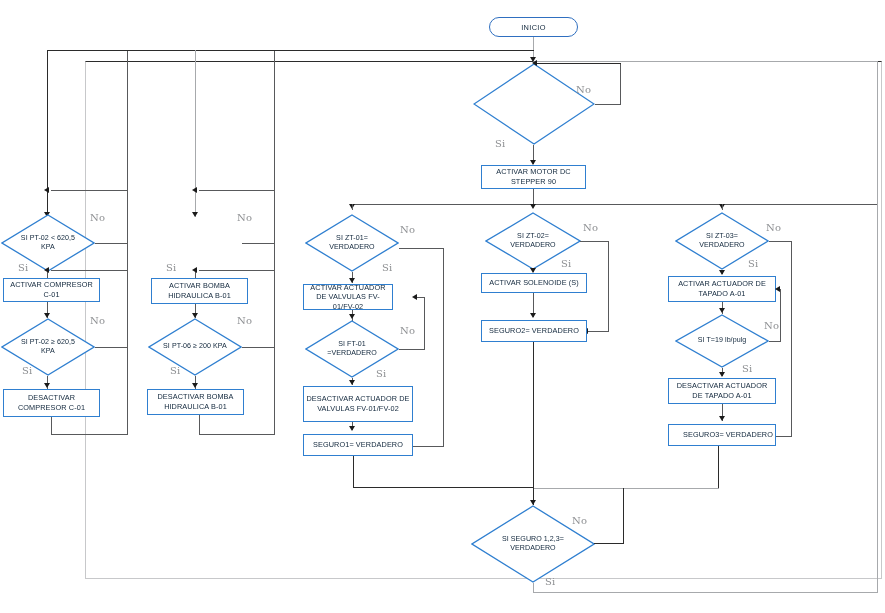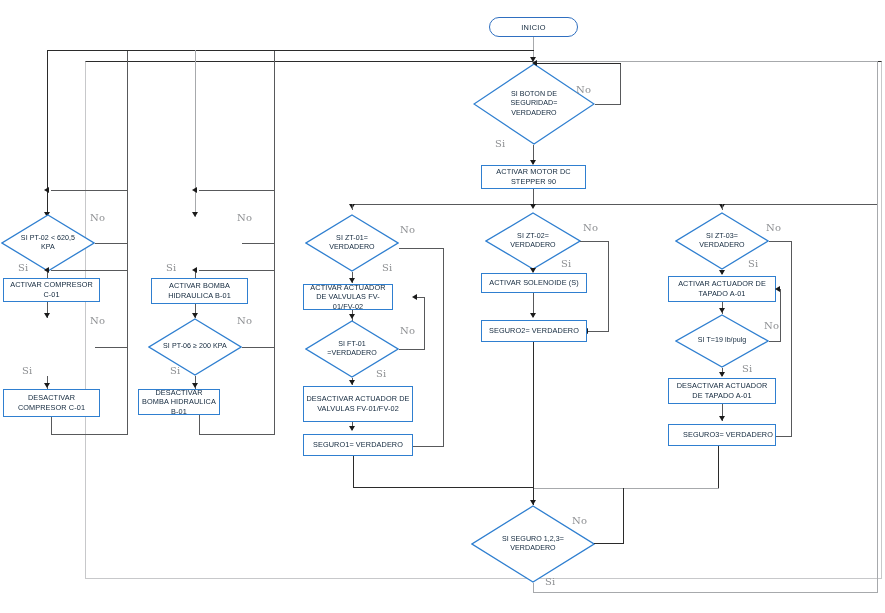--- a/index.html
+++ b/index.html
@@ -59,21 +59,20 @@
   <div class="ln h dk" style="left:47px;top:50px;width:487px;height:1.4px;"></div>
   <div class="ln v dk" style="left:47px;top:50px;height:167px;"></div>
   <div class="ln v lt" style="left:195px;top:50px;height:167px;"></div>
 
   <div class="arw down" style="left:530px;top:57px;"></div>
 
   <div class="node dia" style="left:473px;top:63px;width:122px;height:82px;">
     <svg class="dshape" viewBox="0 0 122 82" preserveAspectRatio="none">
       <polygon points="61,1 121,41 61,81 1,41" fill="#ffffff" stroke="#2f7fd0" stroke-width="1.3"></polygon>
     </svg>
-    <span class="dtext">SI BOTON DE SEGURIDAD= VERDADERO</span>
   </div>
 
   <div class="ln h" style="left:595px;top:104px;width:26px;"></div>
   <div class="ln v" style="left:620px;top:63px;height:42px;"></div>
   <div class="ln h dk" style="left:536px;top:63px;width:85px;"></div>
   <div class="arw left" style="left:532px;top:60px;"></div>
   <div class="lbl" style="left:576px;top:84px;">No</div>
 
   <div class="ln v" style="left:533px;top:145px;height:19px;"></div>
   <div class="arw down" style="left:530px;top:160px;"></div>
@@ -108,20 +107,26 @@
   <div class="arw left" style="left:44px;top:187px;"></div>
 
   <div class="ln v" style="left:47px;top:272px;height:6px;"></div>
   <div class="node proc" style="left:3px;top:278px;width:97px;height:24px;">
     <span>ACTIVAR COMPRESOR C-01</span>
   </div>
 
   <div class="ln v" style="left:47px;top:302px;height:16px;"></div>
   <div class="arw down" style="left:44px;top:313px;"></div>
 
+  <div class="node dia" style="left:1px;top:318px;width:94px;height:58px;">
+    <svg class="dshape" viewBox="0 0 94 58" preserveAspectRatio="none">
+      <polygon points="47,1 93,29 47,57 1,29" fill="#ffffff" stroke="#2f7fd0" stroke-width="1.3"></polygon>
+    </svg>
+    <span class="dtext">SI PT-02 ≥ 620,5 KPA</span>
+  </div>
   <div class="lbl" style="left:90px;top:315px;">No</div>
   <div class="lbl" style="left:22px;top:365px;">Si</div>
 
   <div class="ln h" style="left:95px;top:347px;width:33px;"></div>
   <div class="ln v" style="left:127px;top:270px;height:78px;"></div>
   <div class="ln h" style="left:51px;top:270px;width:77px;"></div>
   <div class="arw left" style="left:44px;top:267px;"></div>
 
   <div class="ln v" style="left:47px;top:376px;height:13px;"></div>
   <div class="arw down" style="left:44px;top:383px;"></div>
@@ -160,21 +165,21 @@
   <div class="lbl" style="left:237px;top:315px;">No</div>
   <div class="lbl" style="left:170px;top:365px;">Si</div>
 
   <div class="ln h" style="left:242px;top:347px;width:33px;"></div>
   <div class="ln v" style="left:274px;top:270px;height:78px;"></div>
   <div class="ln h" style="left:199px;top:270px;width:76px;"></div>
   <div class="arw left" style="left:192px;top:267px;"></div>
 
   <div class="ln v" style="left:195px;top:376px;height:13px;"></div>
   <div class="arw down" style="left:192px;top:383px;"></div>
-  <div class="node proc" style="left:138px;top:389px;width:82px;height:26px;">
+  <div class="node proc" style="left:147px;top:389px;width:97px;height:26px;">
     <span>DESACTIVAR BOMBA HIDRAULICA B-01</span>
   </div>
 
   <div class="ln v" style="left:199px;top:415px;height:20px;"></div>
   <div class="ln h" style="left:199px;top:434px;width:76px;"></div>
   <div class="ln v" style="left:274px;top:51px;height:384px;"></div>
 
   <div class="node dia" style="left:305px;top:214px;width:94px;height:58px;justify-content:center;">
     <svg class="dshape" viewBox="0 0 94 58" preserveAspectRatio="none">
       <polygon points="47,1 93,29 47,57 1,29" fill="#ffffff" stroke="#2f7fd0" stroke-width="1.3"></polygon>

